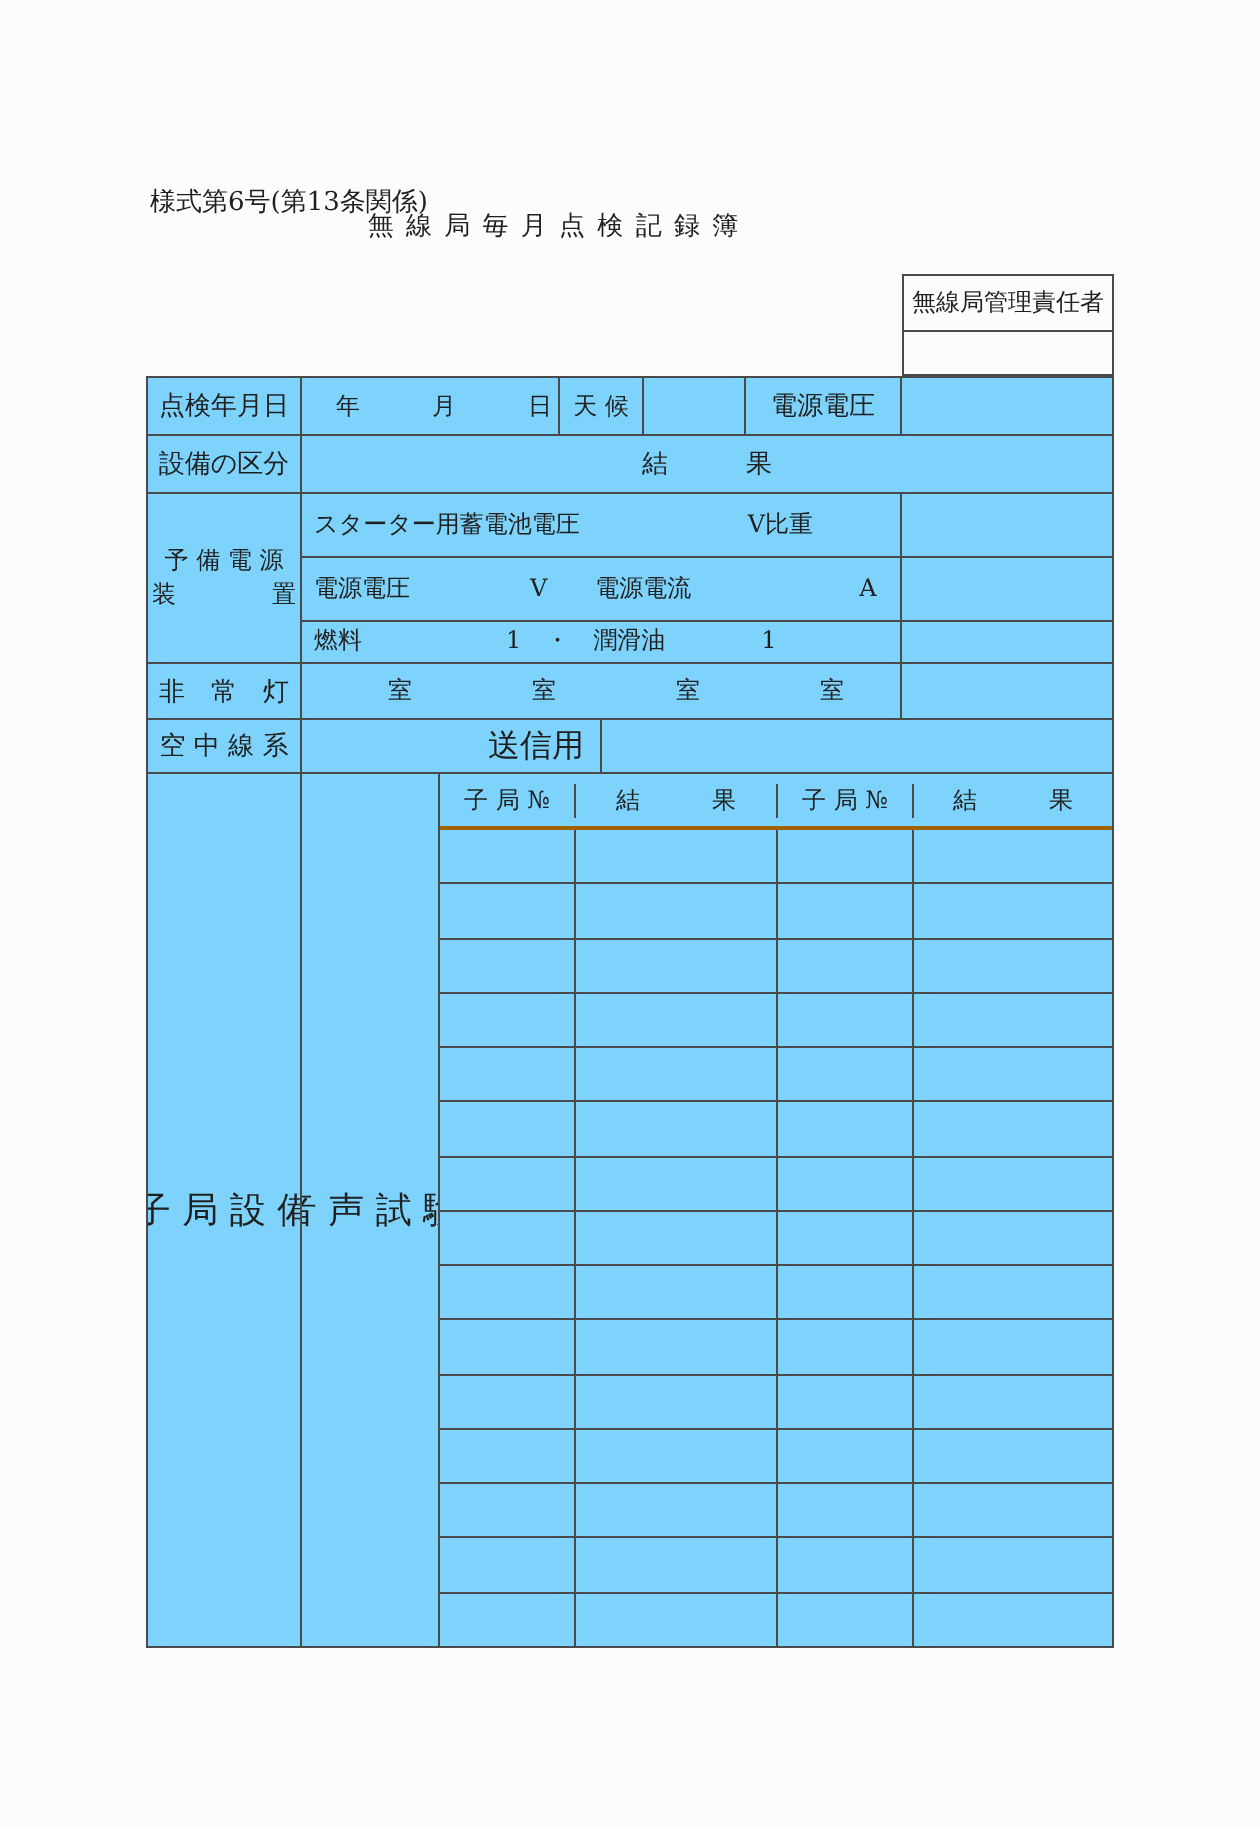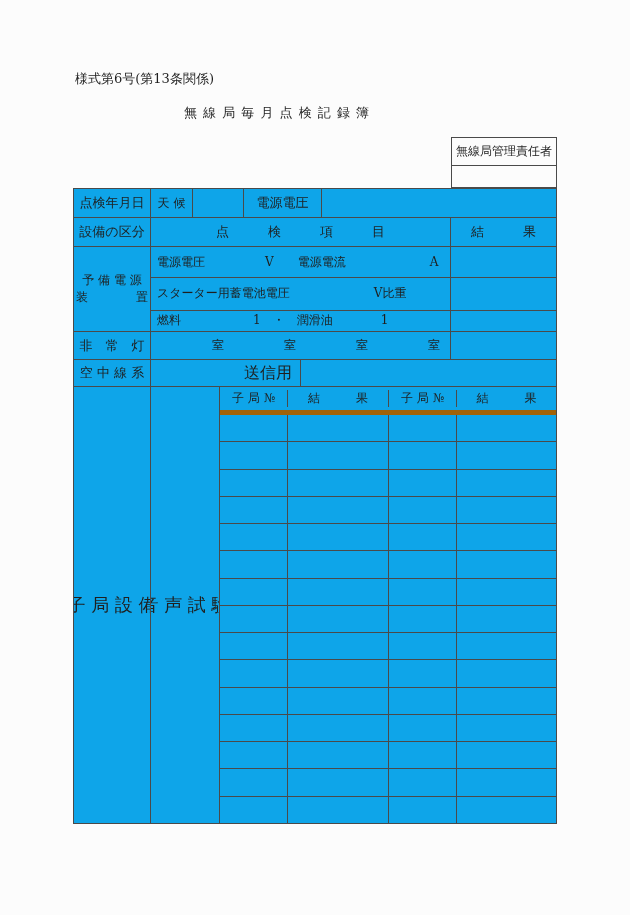--- a/index.html
+++ b/index.html
@@ -4,34 +4,34 @@
 <style>
   html,body { margin:0; padding:0; }
   body {
     width:630px; height:915px; background:#fbfbfb;
     font-family:"DejaVu Serif","Liberation Serif",serif;
     color:#1f1f1f;
   }
   .sheet { position:relative; width:630px; height:915px; background:#fcfcfc; overflow:hidden; }
   * { box-sizing:border-box; }
 
-  .form-id { position:absolute; left:75px; top:70px; font-size:13px; white-space:pre; }
+  .form-id { position:absolute; left:75px; top:92px; font-size:13px; white-space:pre; }
   .title   { position:absolute; left:0; top:104px; width:554px; text-align:center;
              font-size:13px; letter-spacing:1px; white-space:pre; }
 
   
   .manager-box { position:absolute; left:451px; top:137px; width:106px; height:51px;
                  border:1px solid #4a4a4a; display:flex; flex-direction:column; background:#fcfcfc; }
   .manager-label { height:28px; border-bottom:1px solid #4a4a4a; display:flex;
                    align-items:center; justify-content:center; font-size:12px; white-space:pre; }
   .manager-value { flex:1; }
 
   
   .table { position:absolute; left:73px; top:188px; width:484px; height:636px;
-           border:1px solid #4a4a4a; display:flex; flex-direction:column; background:#0ea5e9; }
+           border:1px solid #4a4a4a; display:flex; flex-direction:column; background:#7dd3fc; }
   .row  { display:flex; border-bottom:1px solid #4a4a4a; flex-shrink:0; }
   .row.last { border-bottom:none; flex:1; }
   .cell { border-right:1px solid #4a4a4a; display:flex; align-items:center; overflow:hidden;
           white-space:pre; flex-shrink:0; }
   .cell.end { border-right:none; }
   .grow { flex:1 1 auto; border-right:none; }
 
   .r1 { height:29px; } .r2 { height:29px;justify-content:space-between; }
   .rgroup { height:85px; } .r6 { height:28px; } .r7 { height:27px; }
 
@@ -43,33 +43,33 @@
   .w-insp { width:78px; }
   .w-main { width:300px; }
   .w-half { width:150px; }
 
   .lbl  { justify-content:center; font-size:13px; }
   .ctr  { justify-content:center; font-size:13px; }
   .f12  { font-size:12px; }
   .padl { padding-left:6px; font-size:12px; }
   .rt   { justify-content:flex-end; padding-right:8px; font-size:16px; }
   .date-cell { justify-content:center; padding-left:14px; font-size:12px; }
-  .rooms { justify-content:flex-end; padding-right:10px; font-size:12px; }
+  .rooms { justify-content:flex-end; padding-right:28px; font-size:12px; }
 
   
   .twolines { flex-direction:column; justify-content:center; line-height:17px; font-size:12px; }
   .twolines div { text-align:center; white-space:pre; }
   .stack { display:flex; flex-direction:column; flex:1 1 auto; border-right:none; }
   .srow { display:flex; flex:1 1 auto; }
   .srow.bb { border-bottom:1px solid #4a4a4a; }
 
   
   .bigcell { justify-content:center; font-size:18px; }
   .subtable { flex:1 1 auto; display:flex; flex-direction:column; }
-  .sub-header { height:28px; border-bottom:5px solid #a16207; display:flex; flex-shrink:0;align-items:center; }
+  .sub-header { height:28px; border-bottom:2px solid #a16207; display:flex; flex-shrink:0;align-items:center; }
   .sub-row { flex:1 1 auto; border-bottom:1px solid #4a4a4a; display:flex; }
   .sub-row:last-child { border-bottom:none; }
   .sc1 { width:68px; border-right:1px solid #4a4a4a; }
   .sc2 { width:101px; border-right:1px solid #4a4a4a; }
   .sc3 { width:68px; border-right:1px solid #4a4a4a; }
   .sc4 { flex:1 1 auto; }
   .scell { display:flex; align-items:center; justify-content:center; white-space:pre; overflow:hidden; }
   .sub-header .scell { font-size:12px; }
 </style>
 </head>
@@ -82,44 +82,44 @@
 
   <div class="manager-box">
     <div class="manager-label">無線局管理責任者</div>
     <div class="manager-value"></div>
   </div>
 
   <div class="table">
 
     <div class="row r1">
       <div class="cell w-a lbl">点検年月日</div>
+      <div class="cell w-date date-cell">年　　　月　　　日</div>
       <div class="cell w-wx lbl f12">天 候</div>
       <div class="cell w-wxv"></div>
       <div class="cell w-insp lbl">電源電圧</div>
       <div class="cell grow end"></div>
     </div>
 
     <div class="row r2">
       <div class="cell w-a lbl">設備の区分</div>
-      <div class="cell w-main ctr">点　　　検　　　項　　　目</div>
       <div class="cell grow end ctr" style="justify-content:center;display:flex">結　　　果</div>
     </div>
 
     <div class="row rgroup">
       <div class="cell w-a twolines">
         <div>予 備 電 源</div>
         <div>装　　　　置</div>
       </div>
       <div class="stack">
+        <div class="srow bb" style="height:29px">
+          <div class="cell w-main padl">スターター用蓄電池電圧　　　　　　　V比重</div>
+          <div class="cell grow end"></div>
+        </div>
         <div class="srow bb" style="height:28px">
           <div class="cell w-main padl">電源電圧　　　　　V　　電源電流　　　　　　　A</div>
-          <div class="cell grow end"></div>
-        </div>
-        <div class="srow bb" style="height:29px">
-          <div class="cell w-main padl">スターター用蓄電池電圧　　　　　　　V比重</div>
           <div class="cell grow end"></div>
         </div>
         <div class="srow">
           <div class="cell w-main padl">燃料　　　　　　1　・　潤滑油　　　　1</div>
           <div class="cell grow end"></div>
         </div>
       </div>
     </div>
 
     <div class="row r6">

